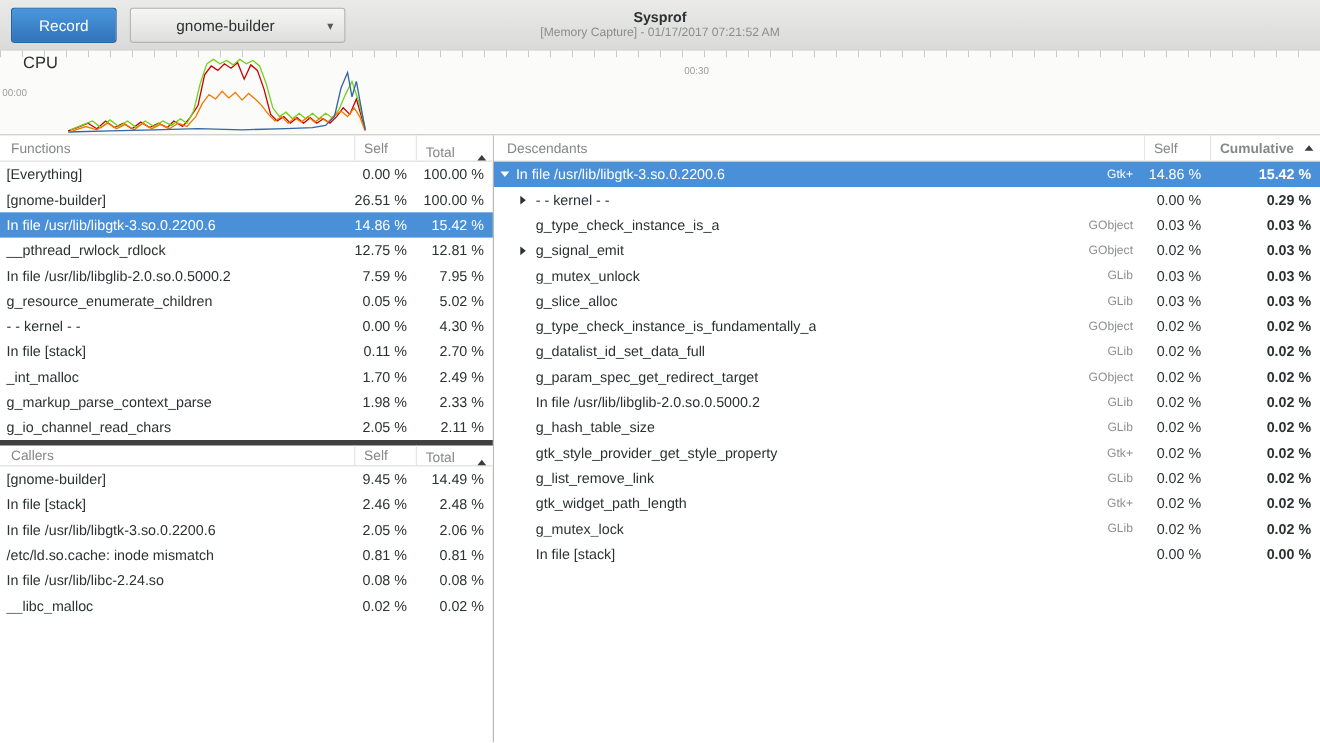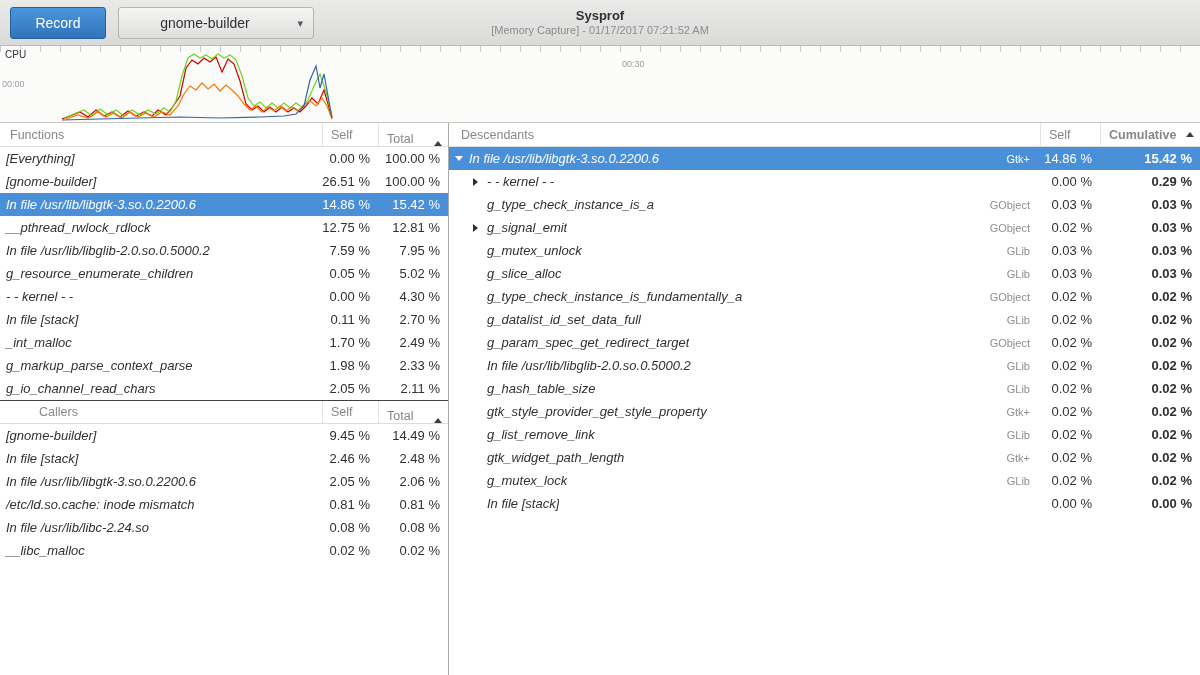--- a/index.html
+++ b/index.html
@@ -23,21 +23,21 @@
   .header-right { margin-left:auto; display:flex; align-items:center; }
   .samples { font-size:13px; color:#55595c; margin-right:22px; }
   .menu-btn { width:36px; font-size:14px; }
   .winctl { width:30px; height:30px; border:none; background:transparent; font-size:15px;
     color:#3b3f42; display:flex; align-items:center; justify-content:center; margin-left:8px; }
 
   
   .cpu-graph { height:77px; flex:0 0 77px; position:relative; background:#fbfbfa; border-bottom:1px solid #c6c6c4; }
   .ticks { position:absolute; top:0; left:0; right:0; height:6px;
     background:repeating-linear-gradient(to right,#c9c9c7 0 1px,transparent 1px 20px); }
-  .cpu-label { position:absolute; top:3px; left:5px; font-size:10px; color:#2c3133; }
+  .cpu-label { position:absolute; top:3px; left:21px; font-size:15px; color:#2c3133; }
   .time-label { position:absolute; font-size:9px; color:#9a9c9e; top:13px; }
   .t-start { left:2px;margin-top:20px; }
   .t-mid { left:622px; }
   #cpu-svg { position:absolute; inset:0; width:100%; height:100%; }
 
   
   .main { flex:1; display:flex; min-height:0; }
   .left-panel { width:449px; flex:0 0 449px; border-right:1px solid #a9a9a6; display:flex; flex-direction:column; background:#fff; }
   .right-panel { flex:1; display:flex; flex-direction:column; background:#fff; }
 
@@ -46,40 +46,40 @@
   .hcell { display:flex; align-items:center; }
   .hcell.hname { flex:1; padding-left:10px; overflow:hidden; }
   .hcell.sep { border-left:1px solid #e4e4e2; }
   .hcell .htext { padding-left:8px; }
   .sort-arrow { margin-left:auto; margin-right:6px; width:0; height:0;
     border-left:4px solid transparent; border-right:4px solid transparent; border-bottom:5px solid #3c3c3c; }
 
   .tbody { display:flex; flex-direction:column; }
   .trow { height:23px; flex:0 0 23px; display:flex; align-items:center; font-size:13px; color:#2c3133; white-space:nowrap; }
   .trow.selected { background:#4a90d9; color:#fff; }
-  .cell.name { flex:1; display:flex; align-items:center; overflow:hidden; padding-left:6px;font-style:italic; }
+  .cell.name { flex:1; display:flex; align-items:center; overflow:hidden; padding-left:6px; }
   .cell.num { text-align:right; padding-right:8px; }
   .w-self { width:56px; flex:0 0 56px; }
   .w-total { width:70px; flex:0 0 70px;align-items:flex-end; }
   .w-lib { width:78px; flex:0 0 78px; text-align:right; padding-right:10px; font-size:11px; color:#8c8e90; }
   .trow.selected .w-lib { color:#fff; }
   .w-self2 { width:60px; flex:0 0 60px; }
   .w-cum { width:100px; flex:0 0 100px;font-weight:bold; }
 
   
   .cell.name.depth0 { padding-left:6px; }
   .cell.name.depth1 { padding-left:24px; }
   .exp { width:14px; min-width:14px; display:inline-flex; align-items:center; }
   .exp.expanded::before { content:""; border-left:4px solid transparent; border-right:4px solid transparent;
     border-top:5px solid currentColor; }
   .exp.collapsed::before { content:""; border-top:4px solid transparent; border-bottom:4px solid transparent;
     border-left:5px solid currentColor; }
   .fn-label { overflow:hidden; text-overflow:ellipsis; }
 
-  .callers-head { border-top:1px solid #404040;padding-left:29px; }
+  .callers-head { border-top:5px solid #404040; }
 </style>
 </head>
 <body>
 
 <div class="window">
 
   <div class="headerbar">
     <button class="btn record-btn">Record</button>
     <button class="btn target-btn">
       <span>gnome-builder</span>

